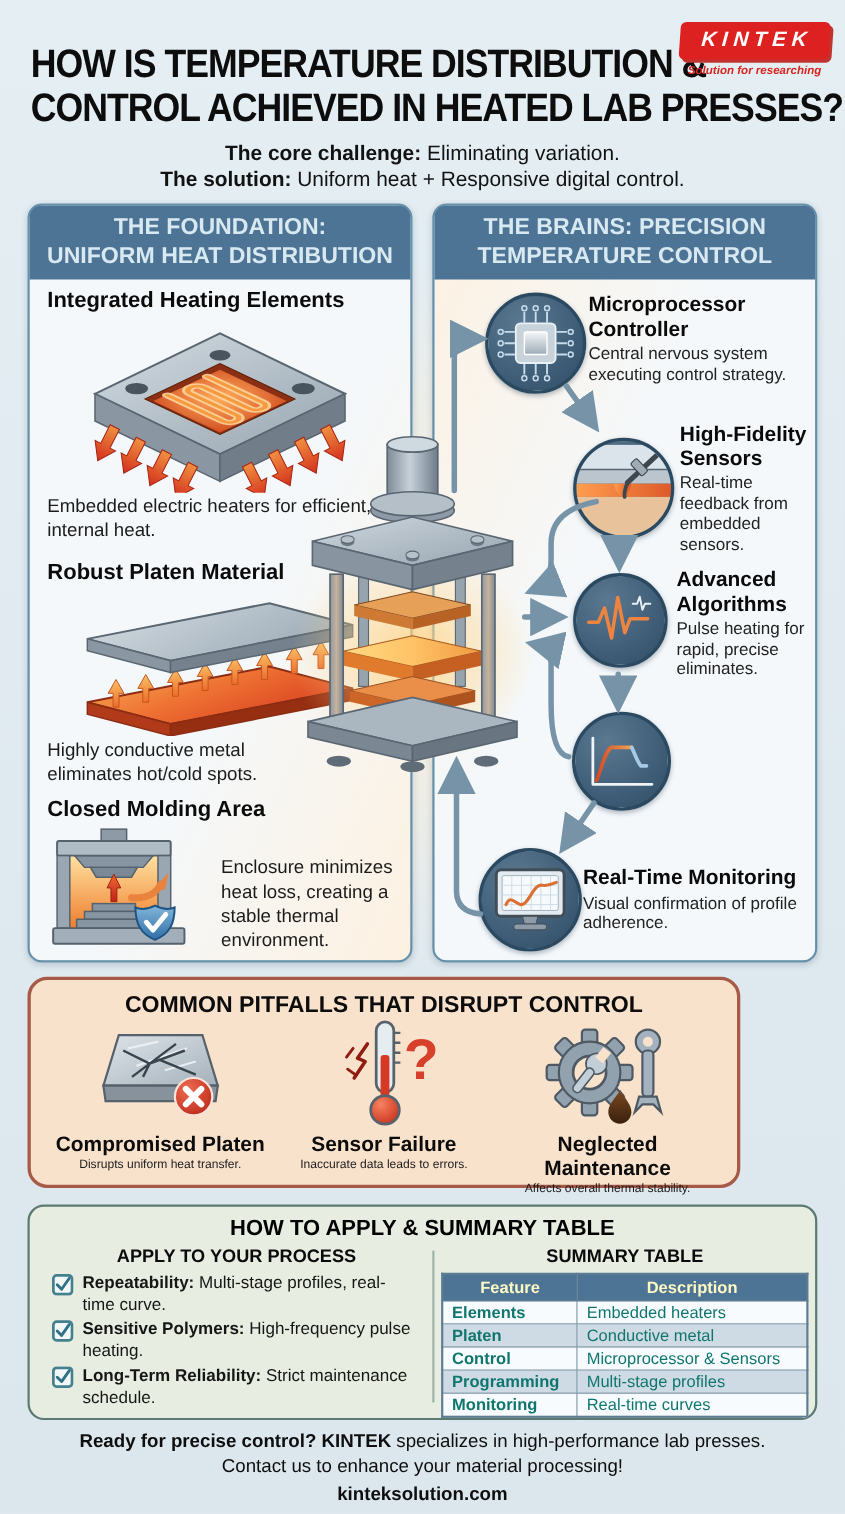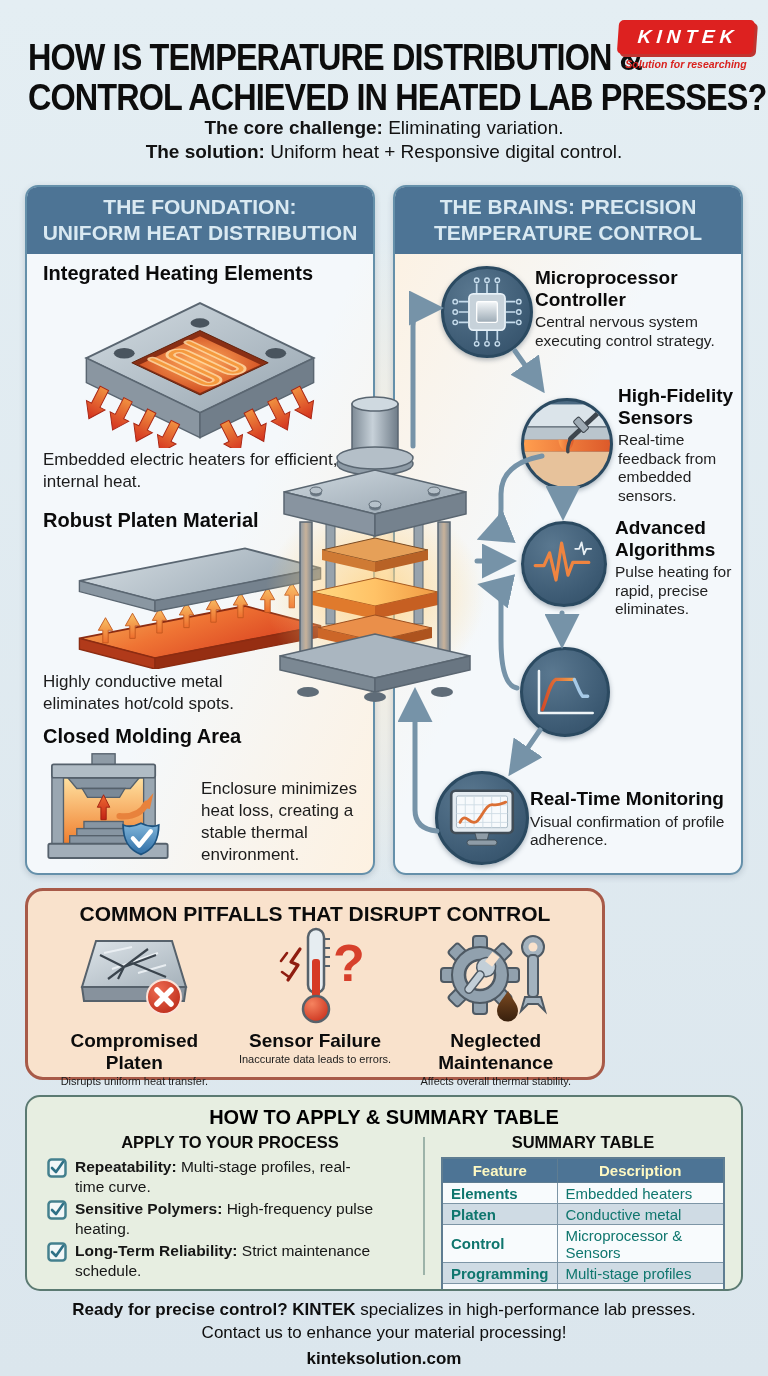--- a/index.html
+++ b/index.html
@@ -12,21 +12,21 @@
   
   .logo { position:absolute; top:20px; right:14px; width:136px; text-align:center; z-index:9; }
   .logo-badge { display:block; background:#dd2120; color:#fff; font-weight:bold; font-style:italic;
     font-size:19px; letter-spacing:5px; padding:6px 2px 6px 6px; border-radius:5px;
     box-shadow:3px 3px 0 #b8firebrick; box-shadow:3px 3px 0 #c03430; transform:skewX(-4deg); }
   .logo-tagline { display:block; color:#d9231f; font-size:10.5px; font-weight:bold; font-style:italic; margin-top:4px; }
 
   
   .title { position:absolute; left:28px; top:38px; font-size:36px; line-height:40px; font-weight:bold;
     letter-spacing:-1px; transform:scaleX(.9); transform-origin:left top; white-space:nowrap; color:#0d0d0d; }
-  .subtitle { position:absolute; top:116px; left:0; width:100%; text-align:center; font-size:19px; line-height:24px; color:#121212; }
+  .subtitle { position:absolute; top:128px; left:0; width:100%; text-align:center; font-size:19px; line-height:24px; color:#121212; }
 
   
   .panel { position:absolute; top:185px; width:350px; height:690px; border:2px solid #6590aa;
     border-radius:13px; box-shadow:0 2px 6px rgba(40,60,80,.20); z-index:1; }
   .panel.left  { left:25px;  background:linear-gradient(115deg,#f4f8fb 55%,#fdf1e1 100%); }
   .panel.right { left:393px; background:linear-gradient(295deg,#f4f8fb 55%,#fdf1e1 100%); }
   .panel-header { background:#4d7495; border-radius:10px 10px 0 0; color:#d9e9f2; text-align:center;
     font-weight:bold; font-size:21px; line-height:26px; padding:7px 4px 8px; }
 
   .fsec-heading { font-size:20px; font-weight:bold; color:#0b0b0b; margin:8px 0 2px 16px; }
@@ -57,37 +57,37 @@
   #ct3 { left:220px; top:330px; width:130px; }
   #ct4 { left:222px; top:458px; width:128px; }
   #ct5 { left:135px; top:601px; width:212px; }
 
   
   svg.arrows { position:absolute; inset:0; width:768px; height:1376px; z-index:3; pointer-events:none; }
   svg.press  { position:absolute; left:264px; top:390px; width:222px; height:312px; z-index:4; }
   .fl { fill:none; stroke:#7693a8; stroke-width:5; stroke-linecap:round; }
 
   
-  .pitfalls { position:absolute; left:25px; top:888px; width:580px; height:192px; background:#f9e2cc;
+  .pitfalls { position:absolute; left:25px; top:888px; width:648px; height:192px; background:#f9e2cc;
     border:3px solid #a85a48; border-radius:18px; z-index:2; }
   .pit-title { text-align:center; font-size:21px; font-weight:bold; margin-top:11px; color:#0c0c0c; }
   .pit-row { display:flex; justify-content:space-between; padding:3px 16px 0; }
   .pitfall { width:228px; text-align:center; }
   .pit-icon { height:98px; display:flex; align-items:flex-end; justify-content:center; }
   .pit-name { font-size:19px; font-weight:bold; margin-top:3px; color:#0c0c0c; }
   .pit-cap { font-size:11px; margin-top:1px; color:#1c1c1c; }
 
   
   .apply { position:absolute; left:25px; top:1095px; width:718px; height:196px; background:#e7eee1;
     border:2.5px solid #5b7a72; border-radius:15px; z-index:2; overflow:hidden; }
   .apply-title { text-align:center; font-weight:bold; font-size:20px; margin-top:9px; color:#000000; }
   .apply-cols { display:flex; margin-top:4px; }
-  .apply-left { width:396px; padding-left:10px; }
+  .apply-left { width:366px; padding-left:10px; }
   .apply-divider { width:2px; background:#9db3a9; height:138px; margin-top:4px; }
-  .apply-right { flex:1; padding:0 16px; }
+  .apply-right { flex:1; padding:0 6px; }
   .col-heading { text-align:center; font-weight:bold; font-size:16.5px; margin-bottom:5px; color:#0b0b0b; }
   .check-item { display:flex; gap:8px; margin:0 0 3px 10px; font-size:15.5px; line-height:19.5px; }
   .check-box { flex:0 0 auto; margin-top:1px; }
   .check-text { width:302px; }
   table.summary { width:100%; border-collapse:collapse; border:2px solid #5f7d92; font-size:15px; background:#f8fbfd; }
   table.summary th { background:#4d7495; color:#fef9c3; font-weight:bold; padding:3px 2px; font-size:15px; border:1px solid #5f7d92; }
   table.summary td { border:1px solid #7d95a6; padding:1.5px 8px; color:#0f766e; }
   table.summary td.feat { font-weight:bold; width:37%; }
   table.summary tbody tr:nth-child(even) td { background:#cfdbe4; }
 

